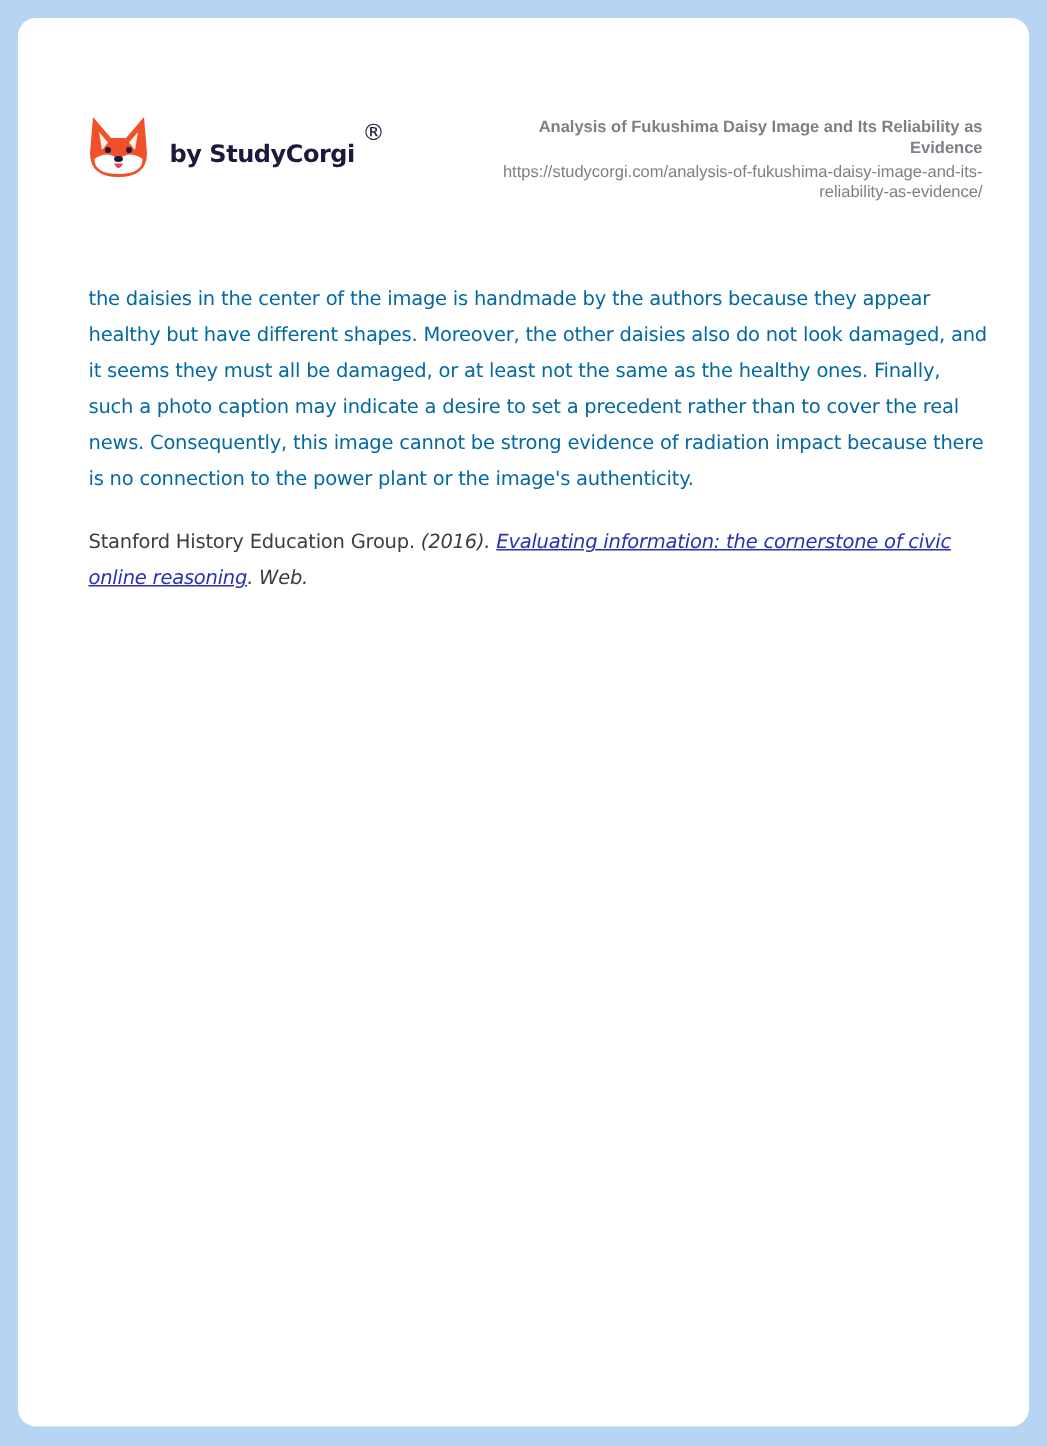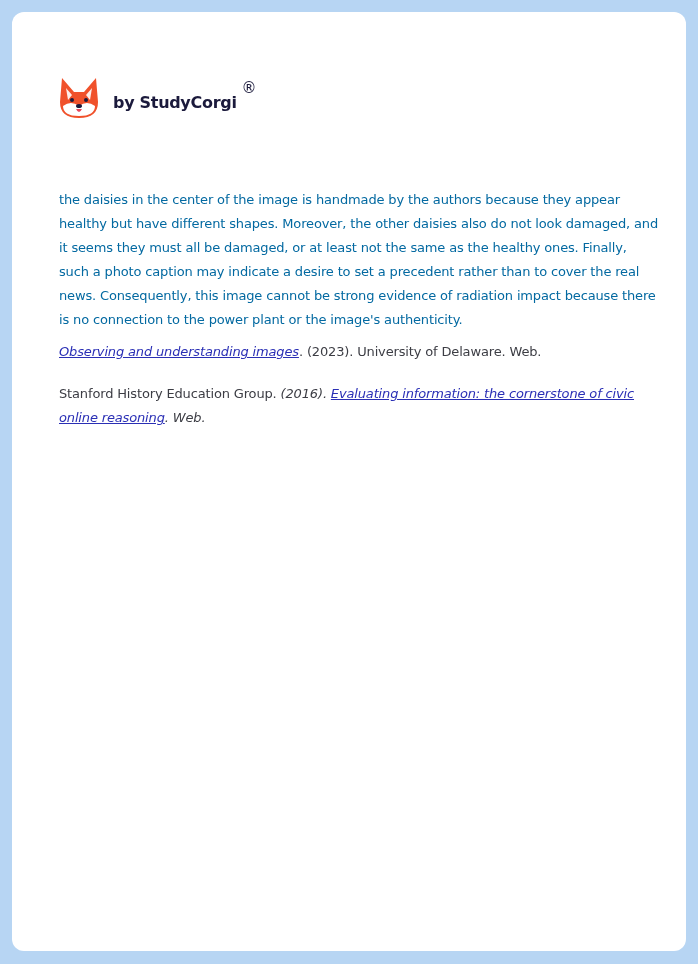--- a/index.html
+++ b/index.html
@@ -112,27 +112,28 @@
           <path d="M4 30 Q12 24 20 30 Q28 24 36 30 Q36 40 20 40 Q4 40 4 30 Z" fill="#ffffff"></path>
           <circle cx="13" cy="24" r="2" fill="#1b1a3c"></circle>
           <circle cx="27" cy="24" r="2" fill="#1b1a3c"></circle>
           <ellipse cx="20" cy="30" rx="3" ry="2" fill="#1b1a3c"></ellipse>
           <path d="M17 33 Q20 39 23 33 Z" fill="#e8455a"></path>
         </svg>
       </span>
       <span class="brand">by StudyCorgi</span>
       <span class="reg">®</span>
     </div>
+    <div class="meta">
+      <div class="meta-title">Analysis of Fukushima Daisy Image and Its Reliability as Evidence</div>
+      <div class="meta-url">https://studycorgi.com/analysis-of-fukushima-daisy-image-and-its-reliability-as-evidence/</div>
+    </div>
   </div>
 
   <div class="content">
     <p class="para">the daisies in the center of the image is handmade by the authors because they appear healthy but have different shapes. Moreover, the other daisies also do not look damaged, and it seems they must all be damaged, or at least not the same as the healthy ones. Finally, such a photo caption may indicate a desire to set a precedent rather than to cover the real news. Consequently, this image cannot be strong evidence of radiation impact because there is no connection to the power plant or the image's authenticity.</p>
 
 
-    <p class="ref ref1">
-      <a>Observing and understanding images</a><span>. (2023). University of Delaware. Web.</span>
-    </p>
 
     <p class="ref ref2">
       <span>Stanford History Education Group. </span><span class="ital">(2016). </span><a>Evaluating information: the cornerstone of civic online reasoning</a><span class="ital">. Web.</span>
     </p>
   </div>
 </div>
 
 </body></html>

